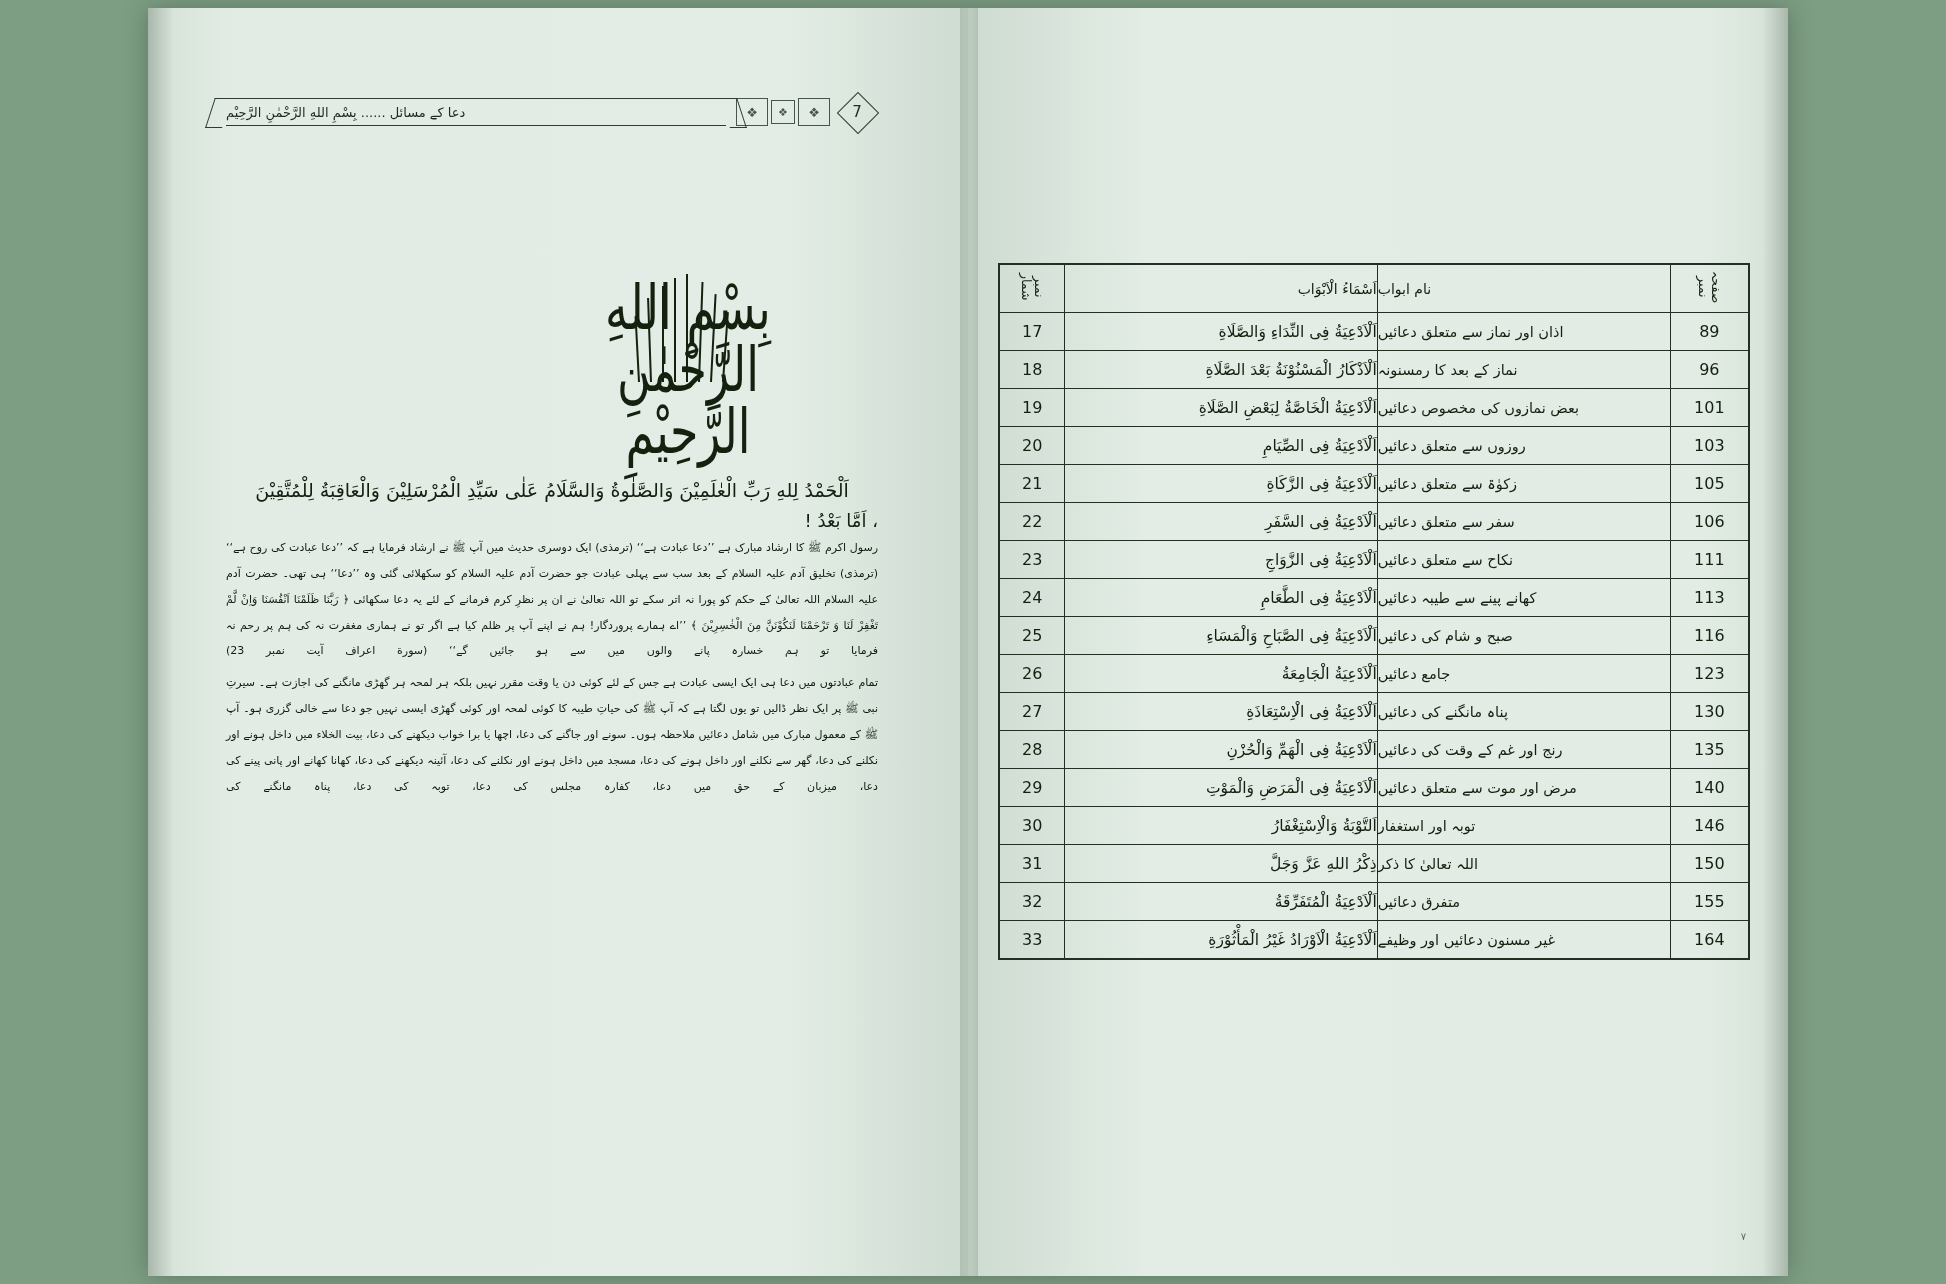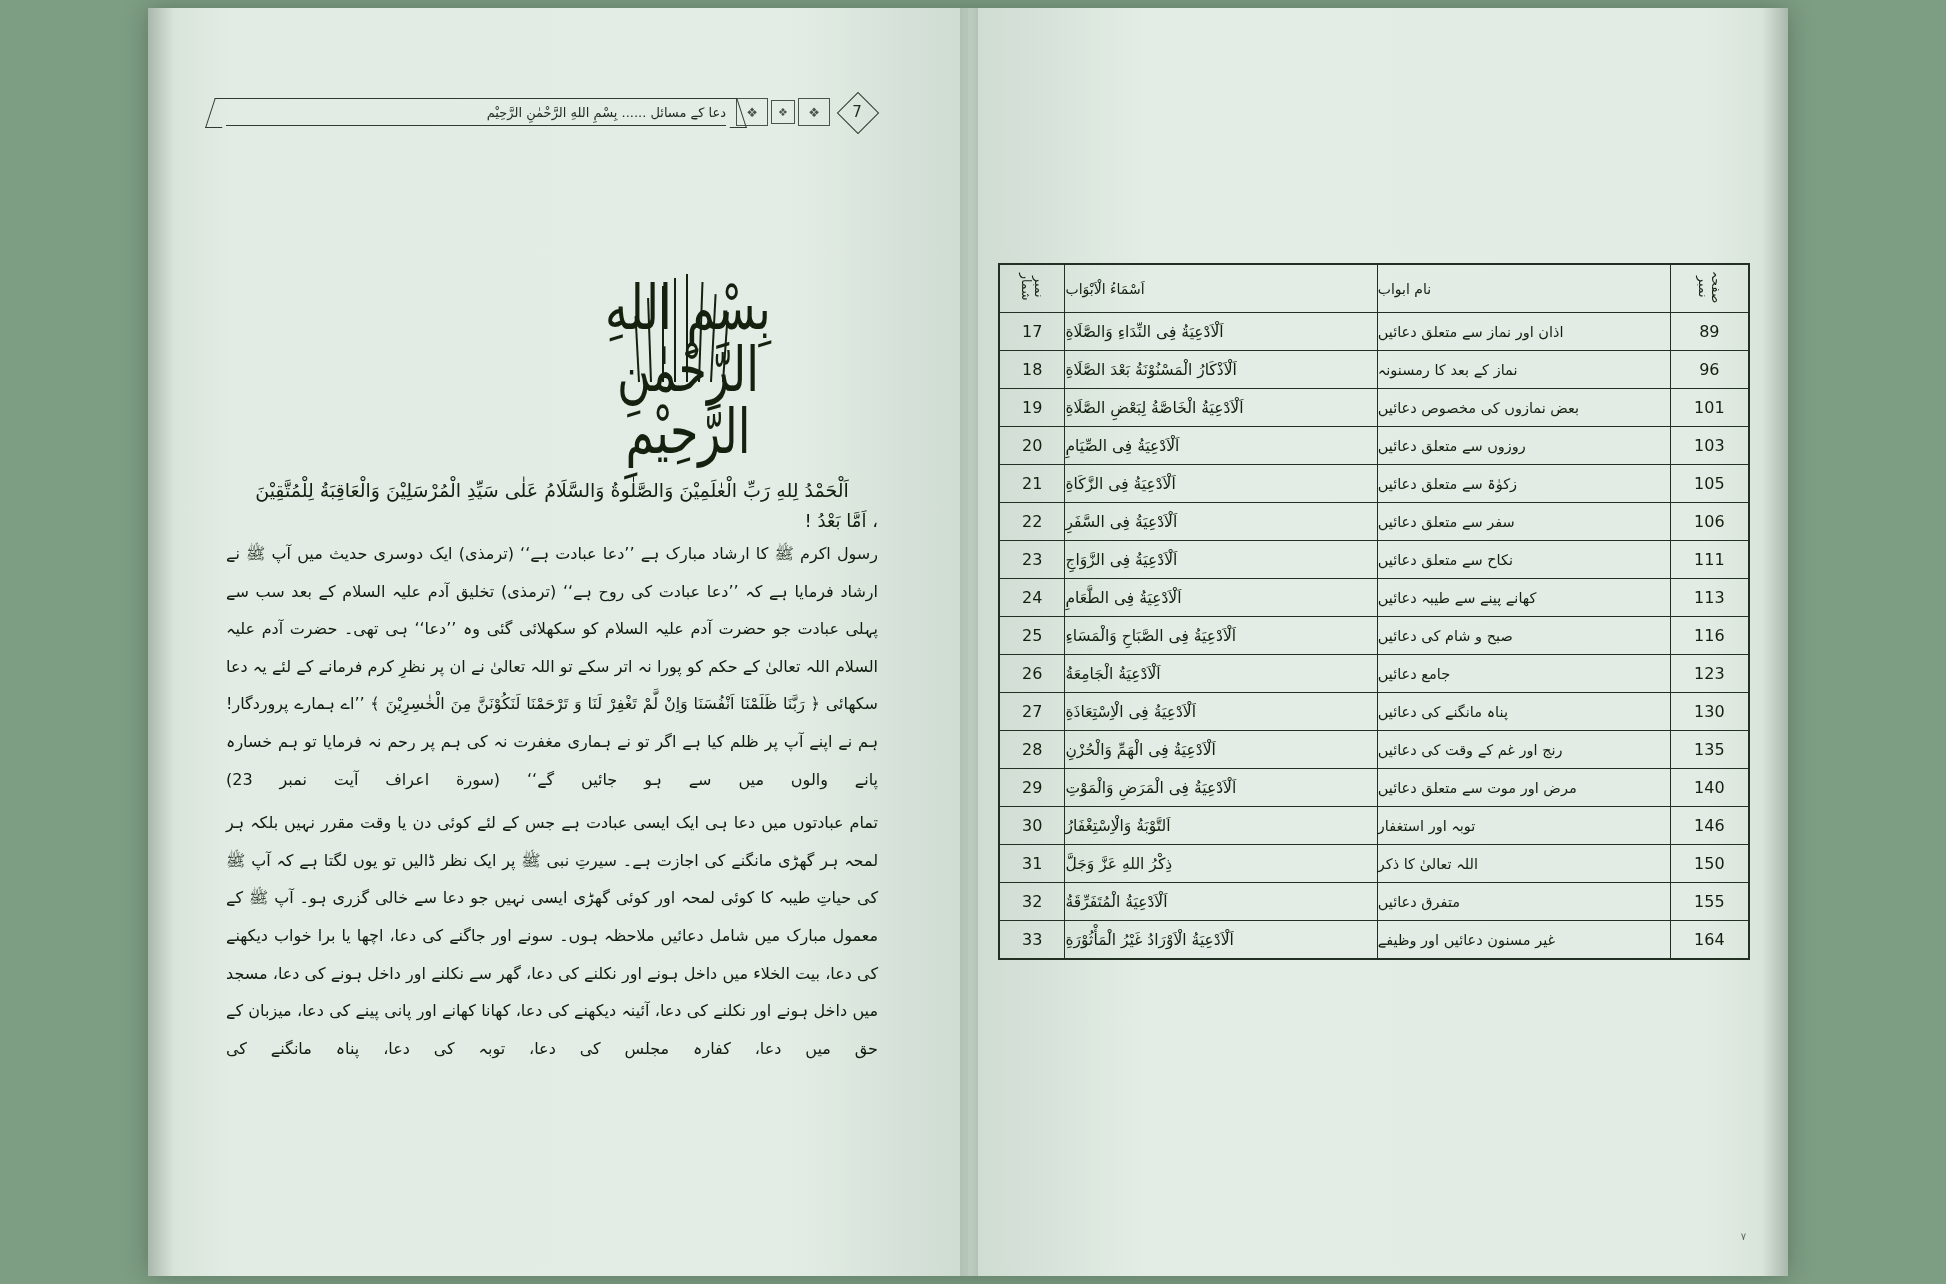--- a/index.html
+++ b/index.html
@@ -102,21 +102,21 @@
   }
   .orn-box.small { width: 22px; height: 22px; font-size: 11px; }
   .header-rule {
     flex: 1 1 auto;
     height: 26px;
     border-top: 1.3px solid #2d3b30;
     border-bottom: 1.3px solid #2d3b30;
     position: relative;
     display: flex;
     align-items: center;
-    justify-content: flex-start;
+    justify-content: flex-end;
     margin-right: 2px;
     
   }
   .header-rule:before,
   .header-rule:after {
     content: "";
     position: absolute;
     top: -1.3px;
     width: 16px; height: 27.6px;
   }
@@ -195,21 +195,21 @@
     white-space: nowrap;
   }
   .ammabad {
     font-family: "DejaVu Sans", sans-serif;
     font-size: 18px;
     text-align: right;
     margin-bottom: 4px;
   }
   .urdu-para {
     font-family: "DejaVu Sans", sans-serif;
-    font-size: 16px;
+    font-size: 11px;
     line-height: 2.35;
     text-align: justify;
     text-align-last: justify;
     color: #101d0e;
   }
   
   .toc {
     position: absolute;
     left: 30px;
     top: 255px;
@@ -232,21 +232,21 @@
     height: 37px;
     vertical-align: middle;
   }
   .toc th {
     font-weight: normal;
     font-size: 14px;
     height: 44px;
   }
   .col-page   { width: 72px;  text-align: center; font-size: 16px; }
   .col-name   { width: 272px; text-align: left; font-size: 14.5px; }
-  .col-arabic { width: 290px; text-align: left; font-size: 15.5px; margin-top: 44px; }
+  .col-arabic { width: 290px; text-align: right; font-size: 15.5px; margin-top: 44px; }
   .col-num    { width: 60px;  text-align: center; font-size: 16px; }
   .vert-head {
     writing-mode: vertical-rl;
     text-orientation: mixed;
     font-size: 12.5px;
     line-height: 1;
     display: inline-block;
   }
   .corner-mark {
     position: absolute;

